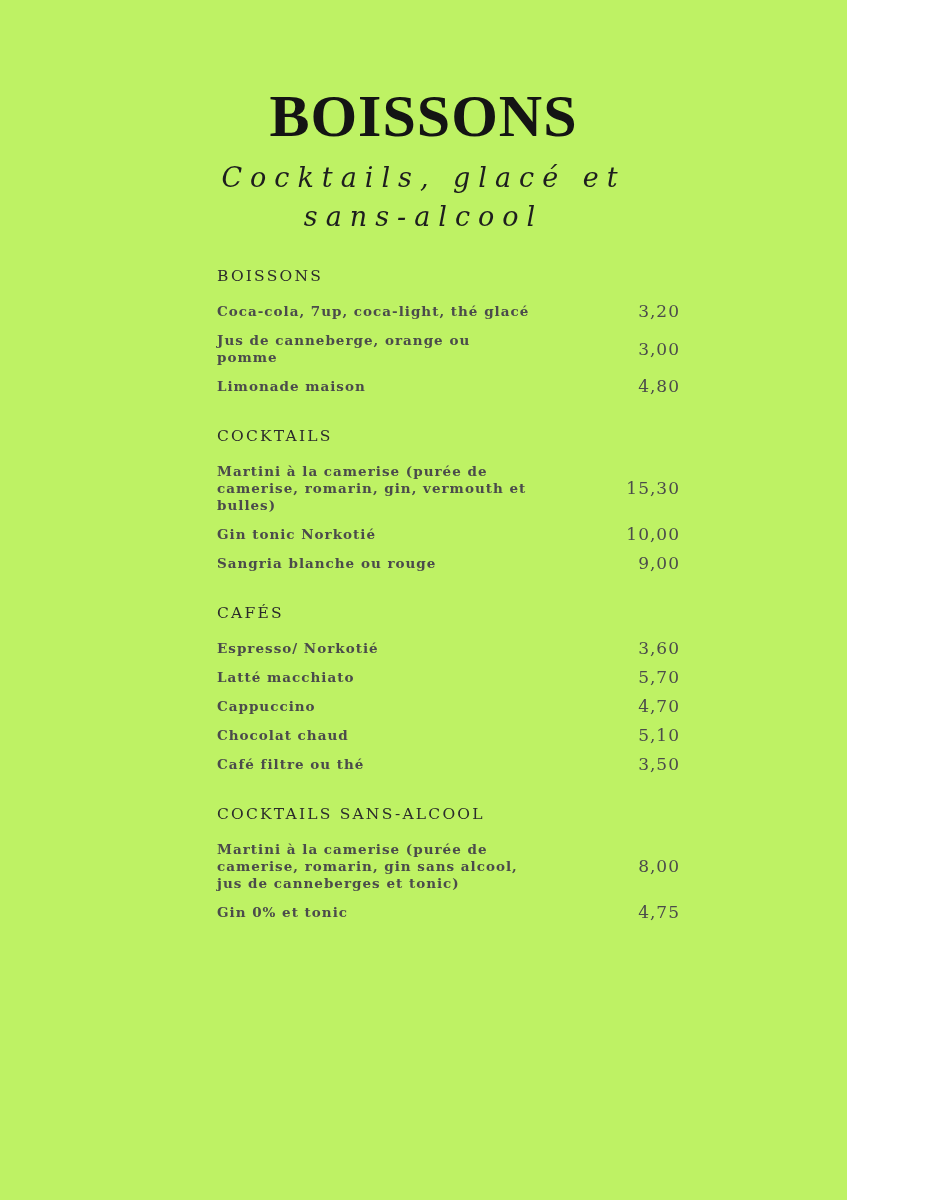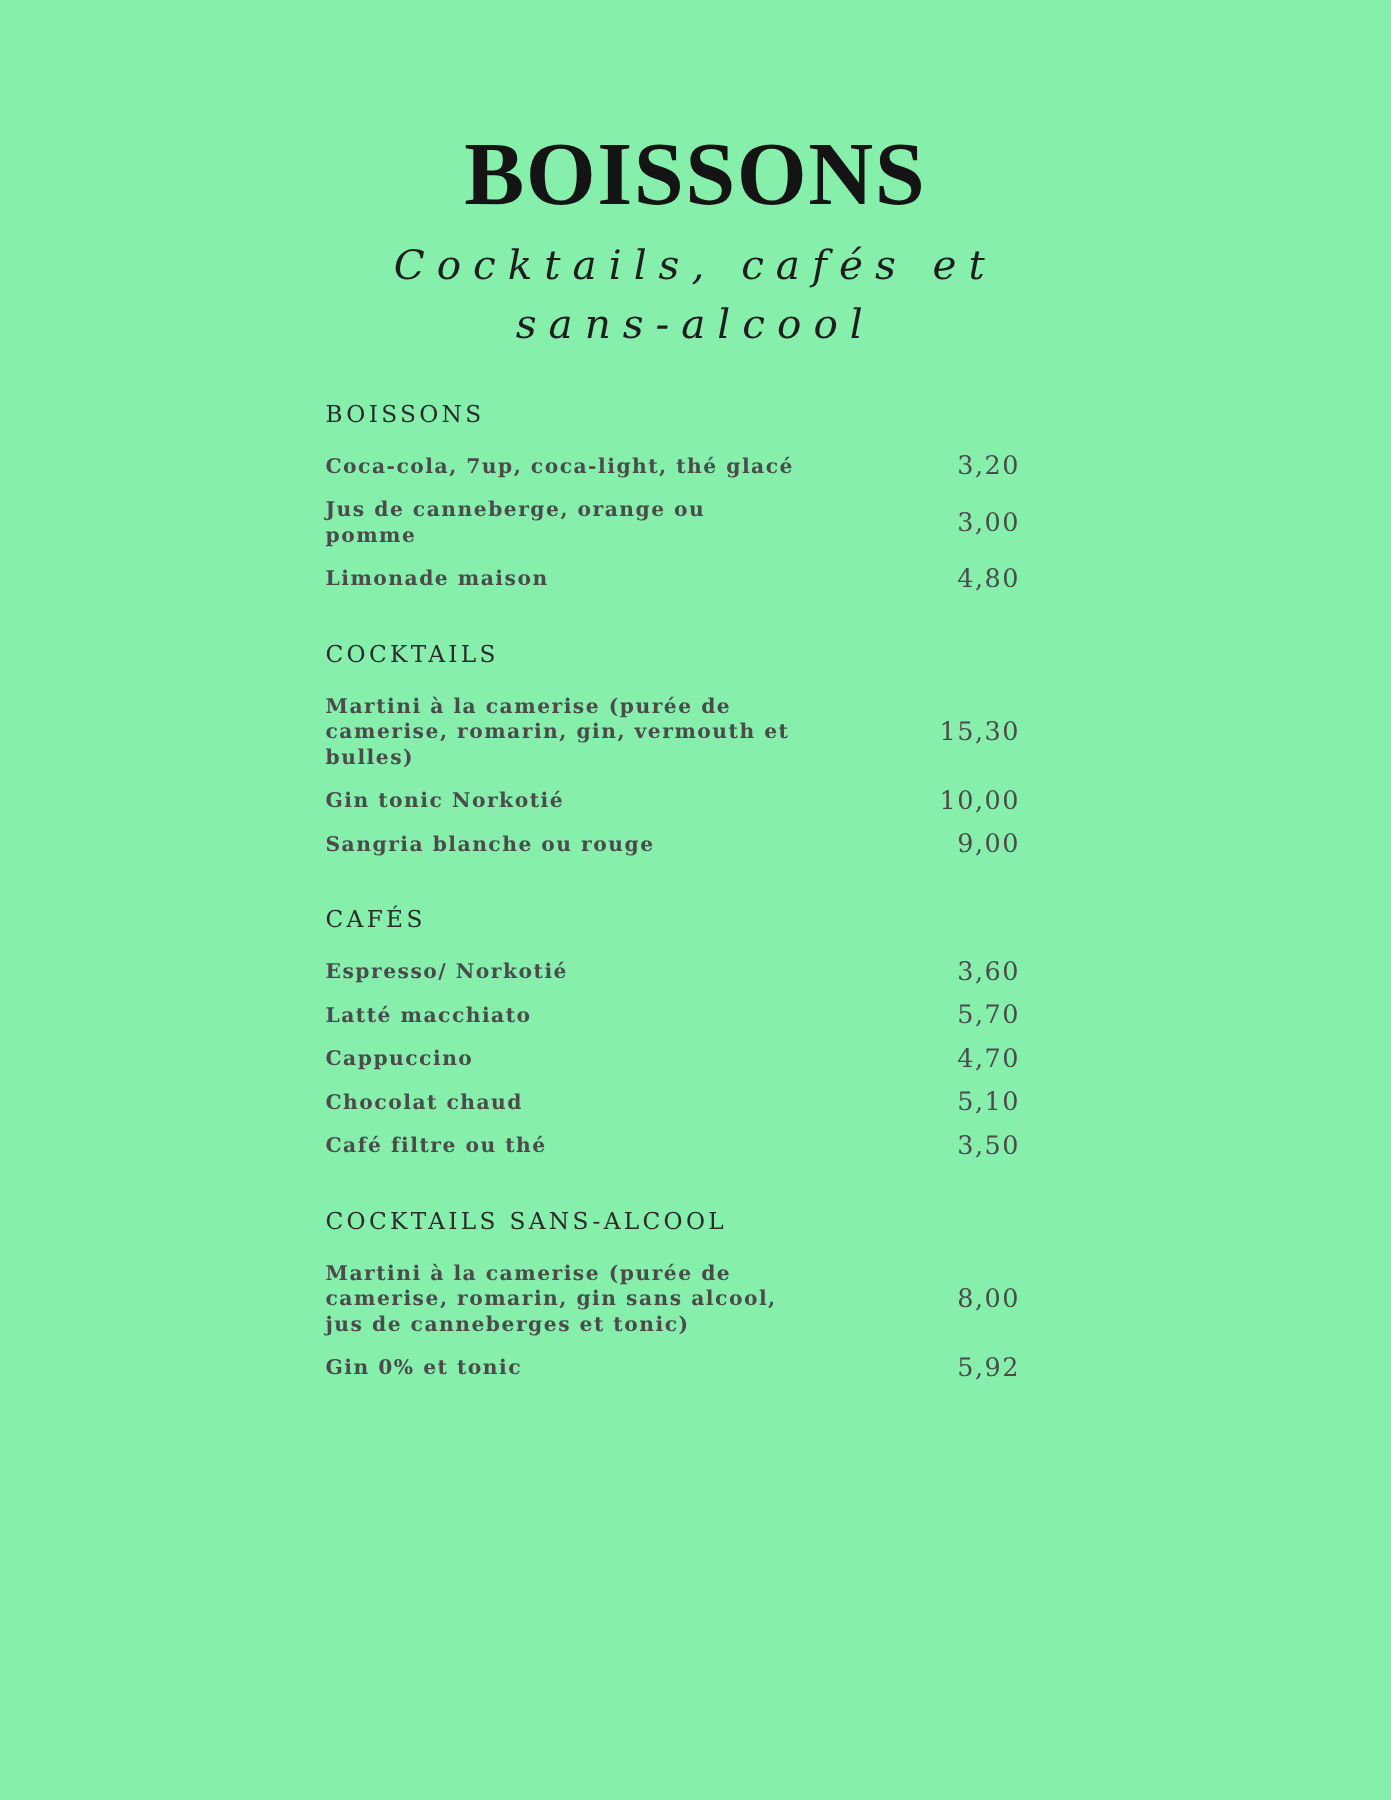--- a/index.html
+++ b/index.html
@@ -2,23 +2,23 @@
 <html><head>
 <meta charset="utf-8">
 <style>
   html, body {
     margin: 0;
     padding: 0;
     background: #ffffff;
   }
   .page {
     position: relative;
-    width: 927px;
+    width: 847px;
     height: 1200px;
-    background: #86efac;
+    background: #bef264;
     overflow: hidden;
   }
   .header {
     position: absolute;
     top: 84px;
     left: 0;
     width: 100%;
     text-align: center;
   }
   .title {
@@ -87,21 +87,21 @@
     text-align: right;
   }
 </style>
 </head>
 <body>
 
 <div class="page">
 
   <header class="header">
     <h1 class="title">BOISSONS</h1>
-    <div class="subtitle">Cocktails, cafés et
+    <div class="subtitle">Cocktails, glacé et
 sans-alcool</div>
   </header>
 
   <main class="menu">
 
     <section class="menu-section">
       <h2 class="section-heading">BOISSONS</h2>
       <div class="menu-item">
         <span class="item-name">Coca-cola, 7up, coca-light, thé glacé</span>
         <span class="item-price">3,20</span>
@@ -162,18 +162,18 @@
     <section class="menu-section">
       <h2 class="section-heading">COCKTAILS SANS-ALCOOL</h2>
       <div class="menu-item">
         <span class="item-name">Martini à la camerise (purée de
 camerise, romarin, gin sans alcool,
 jus de canneberges et tonic)</span>
         <span class="item-price">8,00</span>
       </div>
       <div class="menu-item">
         <span class="item-name">Gin 0% et tonic</span>
-        <span class="item-price">5,92</span>
+        <span class="item-price">4,75</span>
       </div>
     </section>
 
   </main>
 </div>
 
 </body></html>

